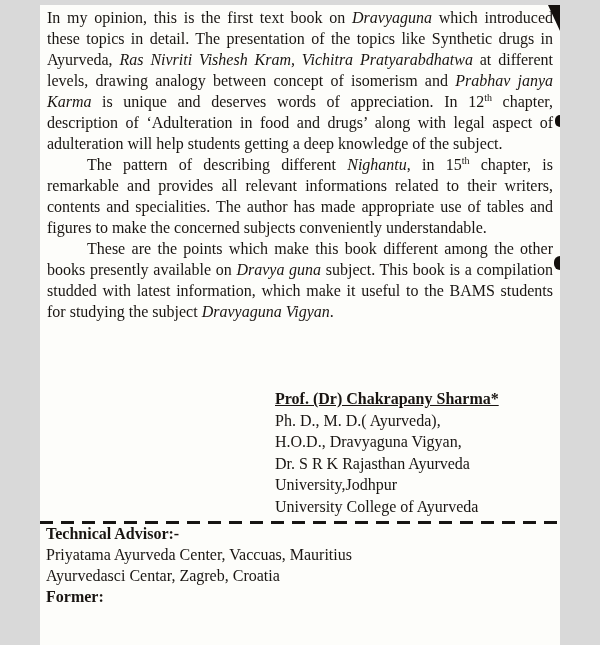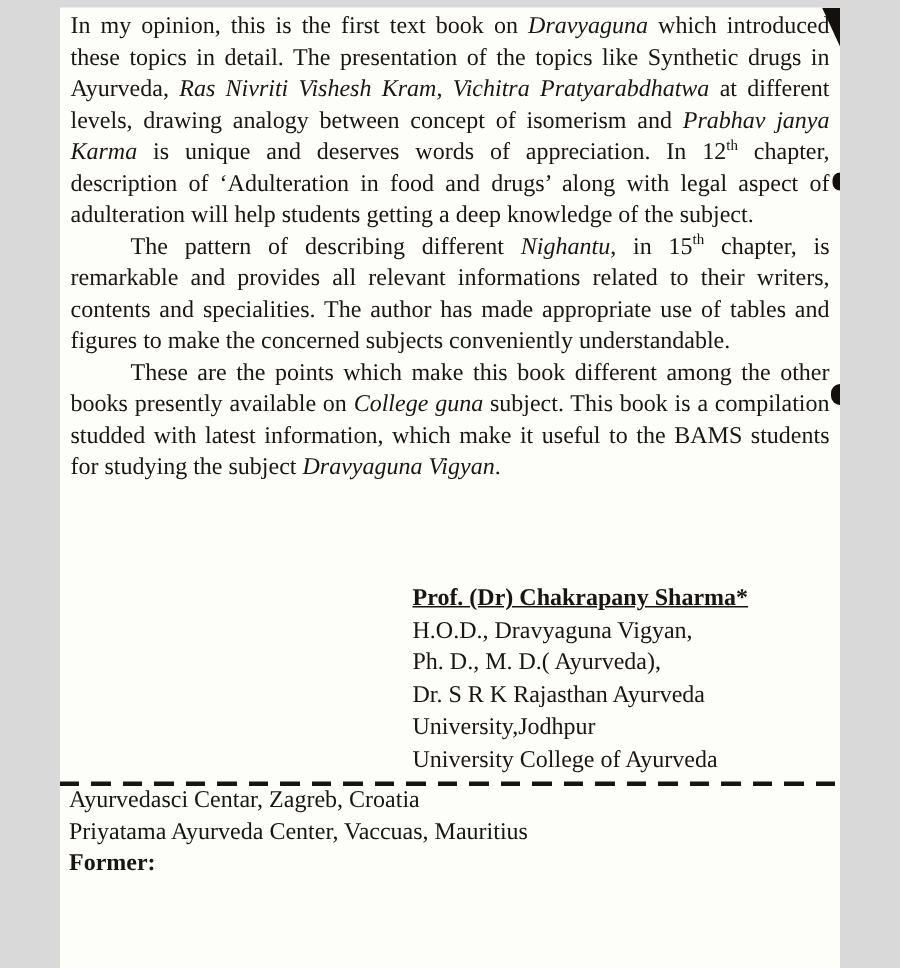--- a/index.html
+++ b/index.html
@@ -22,39 +22,40 @@
   .artifact-r1{right:0;top:110px;width:5px;height:12px;border-radius:6px 0 0 6px;}
   .artifact-r2{right:0;top:251px;width:6px;height:14px;border-radius:7px 0 0 7px;}
 </style>
 </head>
 <body>
 
 <div class="page">
   <div class="body-text">
       <p class="para"><span>In my opinion, this is the first text book on </span><i>Dravyaguna</i><span> which introduced these topics in detail. The presentation of the topics like Synthetic drugs in Ayurveda, </span><i>Ras Nivriti Vishesh Kram, Vichitra Pratyarabdhatwa</i><span> at different levels, drawing analogy between concept of isomerism and </span><i>Prabhav janya Karma</i><span> is unique and deserves words of appreciation. In 12</span><sup>th</sup><span> chapter, description of ‘Adulteration in food and drugs’ along with legal aspect of adulteration will help students getting a deep knowledge of the subject.</span></p>
       <p class="para indent"><span>The pattern of describing different </span><i>Nighantu</i><span>, in 15</span><sup>th</sup><span> chapter, is remarkable and provides all relevant informations related to their writers, contents and specialities. The author has made appropriate use of tables and figures to make the concerned subjects conveniently understandable.</span></p>
-      <p class="para indent"><span>These are the points which make this book different among the other books presently available on </span><i>College guna</i><span> subject. This book is a compilation studded with latest information, which make it useful to the BAMS students for studying the subject </span><i>Dravyaguna Vigyan</i><span>.</span></p>
+      <p class="para indent"><span>These are the points which make this book different among the other books presently available on </span><i>Dravya guna</i><span> subject. This book is a compilation studded with latest information, which make it useful to the BAMS students for studying the subject </span><i>Dravyaguna Vigyan</i><span>.</span></p>
     </div>
 
   <div class="signature">
     <p class="sig-name">Prof. (Dr) Chakrapany Sharma*</p>
     <div>
+        <p class="sig-line">Ph. D., M. D.( Ayurveda),</p>
         <p class="sig-line">H.O.D., Dravyaguna Vigyan,</p>
-        <p class="sig-line">Ph. D., M. D.( Ayurveda),</p>
         <p class="sig-line">Dr. S R K Rajasthan Ayurveda University,Jodhpur</p>
         <p class="sig-line">University College of Ayurveda</p>
       </div>
   </div>
 
   <div class="dashed-rule"></div>
 
   <div class="footer">
+    <p class="bold">Technical Advisor:-</p>
     <div>
+        <p class="footer-line">Priyatama Ayurveda Center, Vaccuas, Mauritius</p>
         <p class="footer-line">Ayurvedasci Centar, Zagreb, Croatia</p>
-        <p class="footer-line">Priyatama Ayurveda Center, Vaccuas, Mauritius</p>
       </div>
     <p class="bold">Former:</p>
   </div>
 
   <div class="artifact artifact-tr"></div>
   <div class="artifact artifact-r1"></div>
   <div class="artifact artifact-r2"></div>
 </div>
 
 </body></html>

